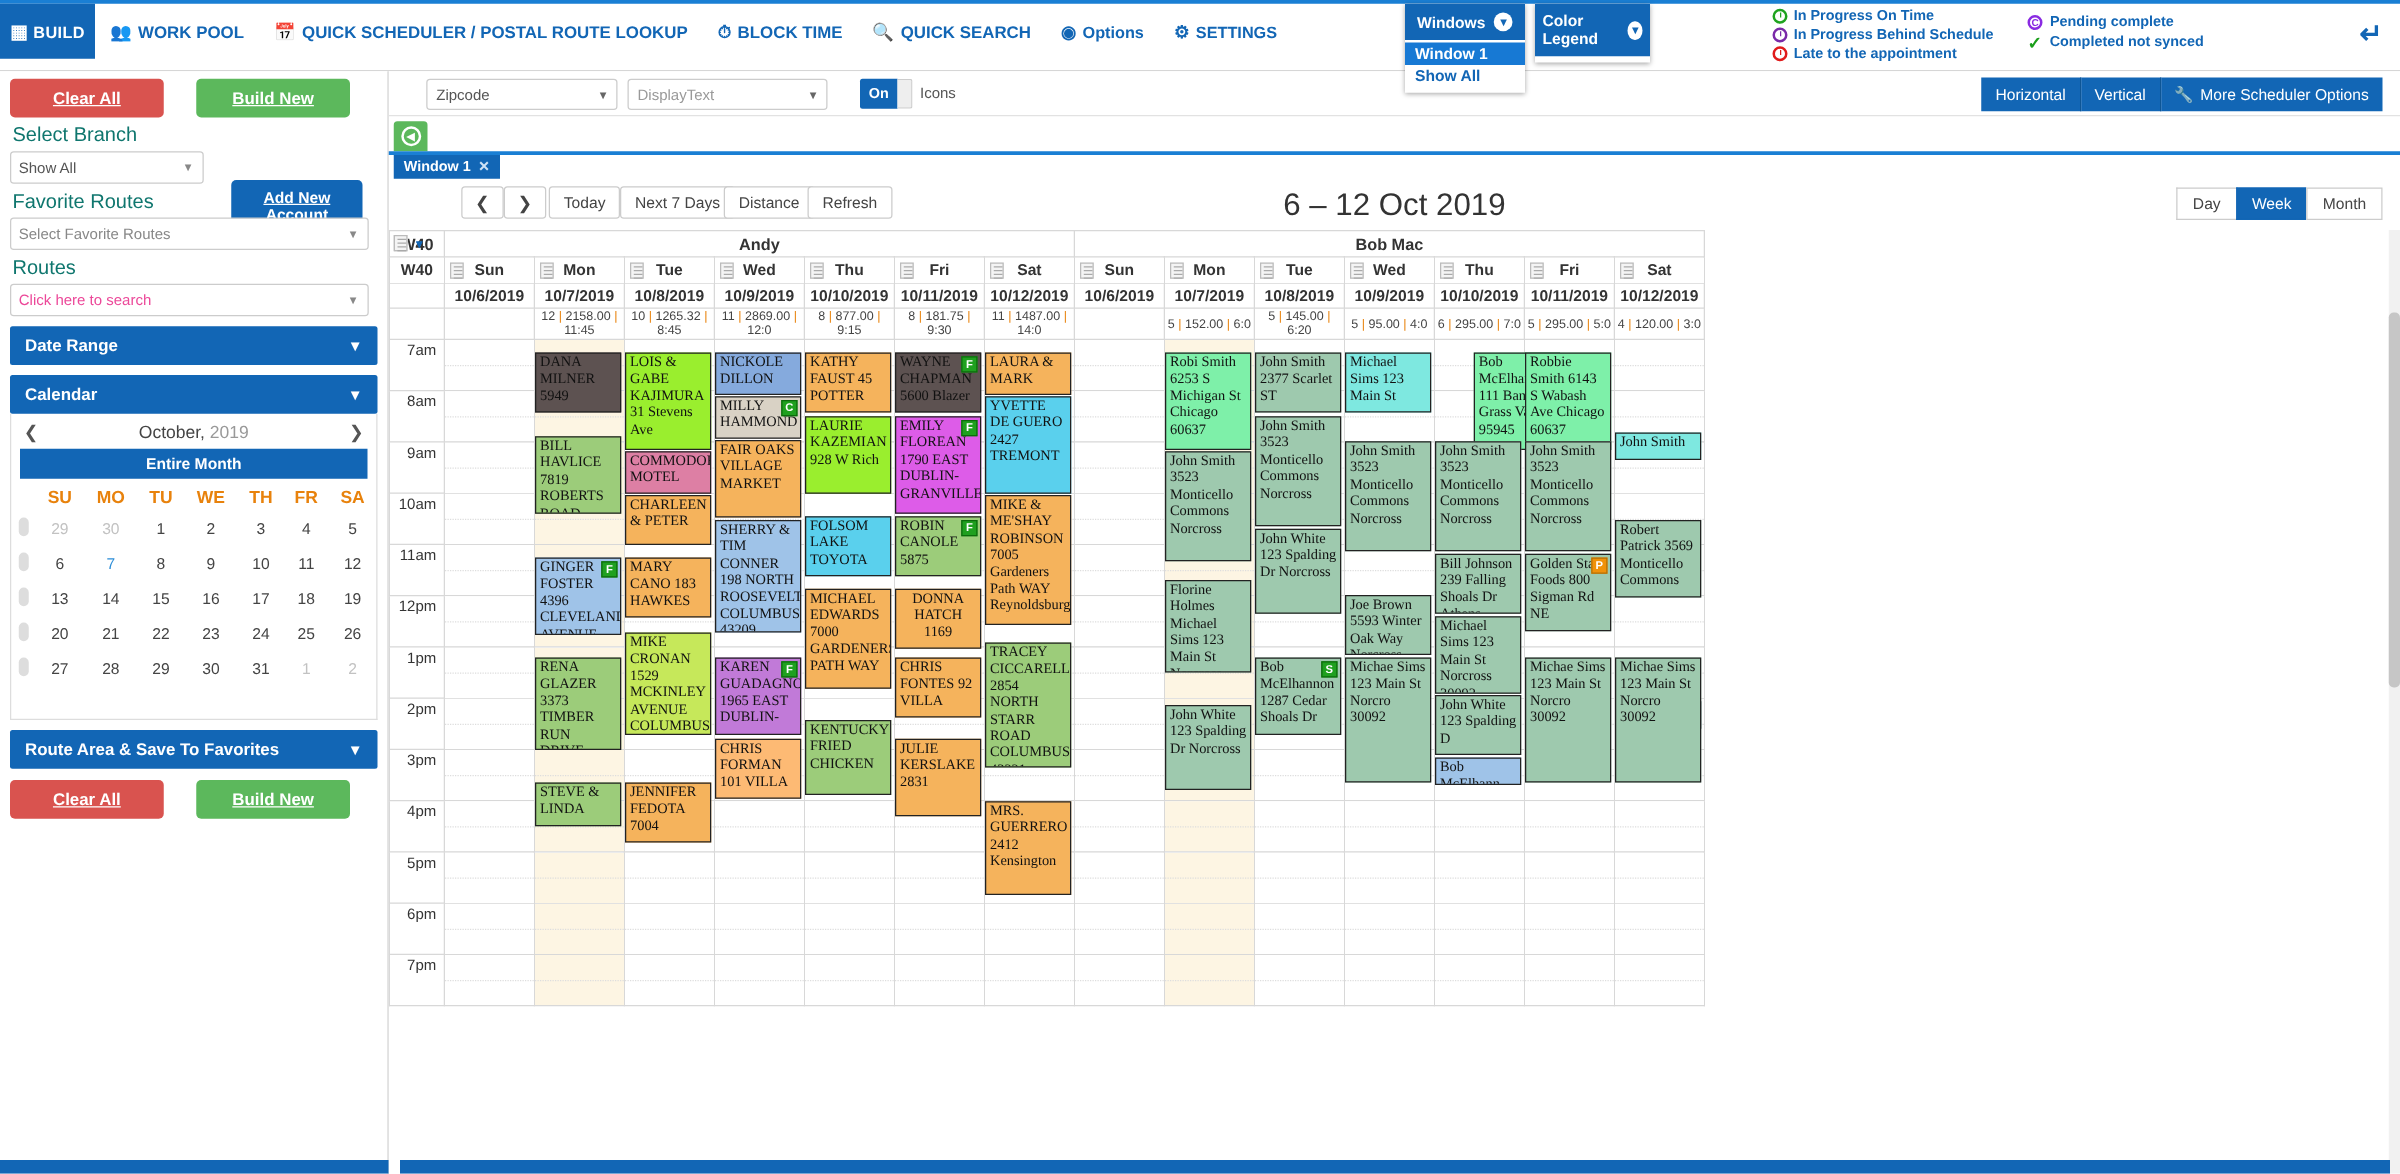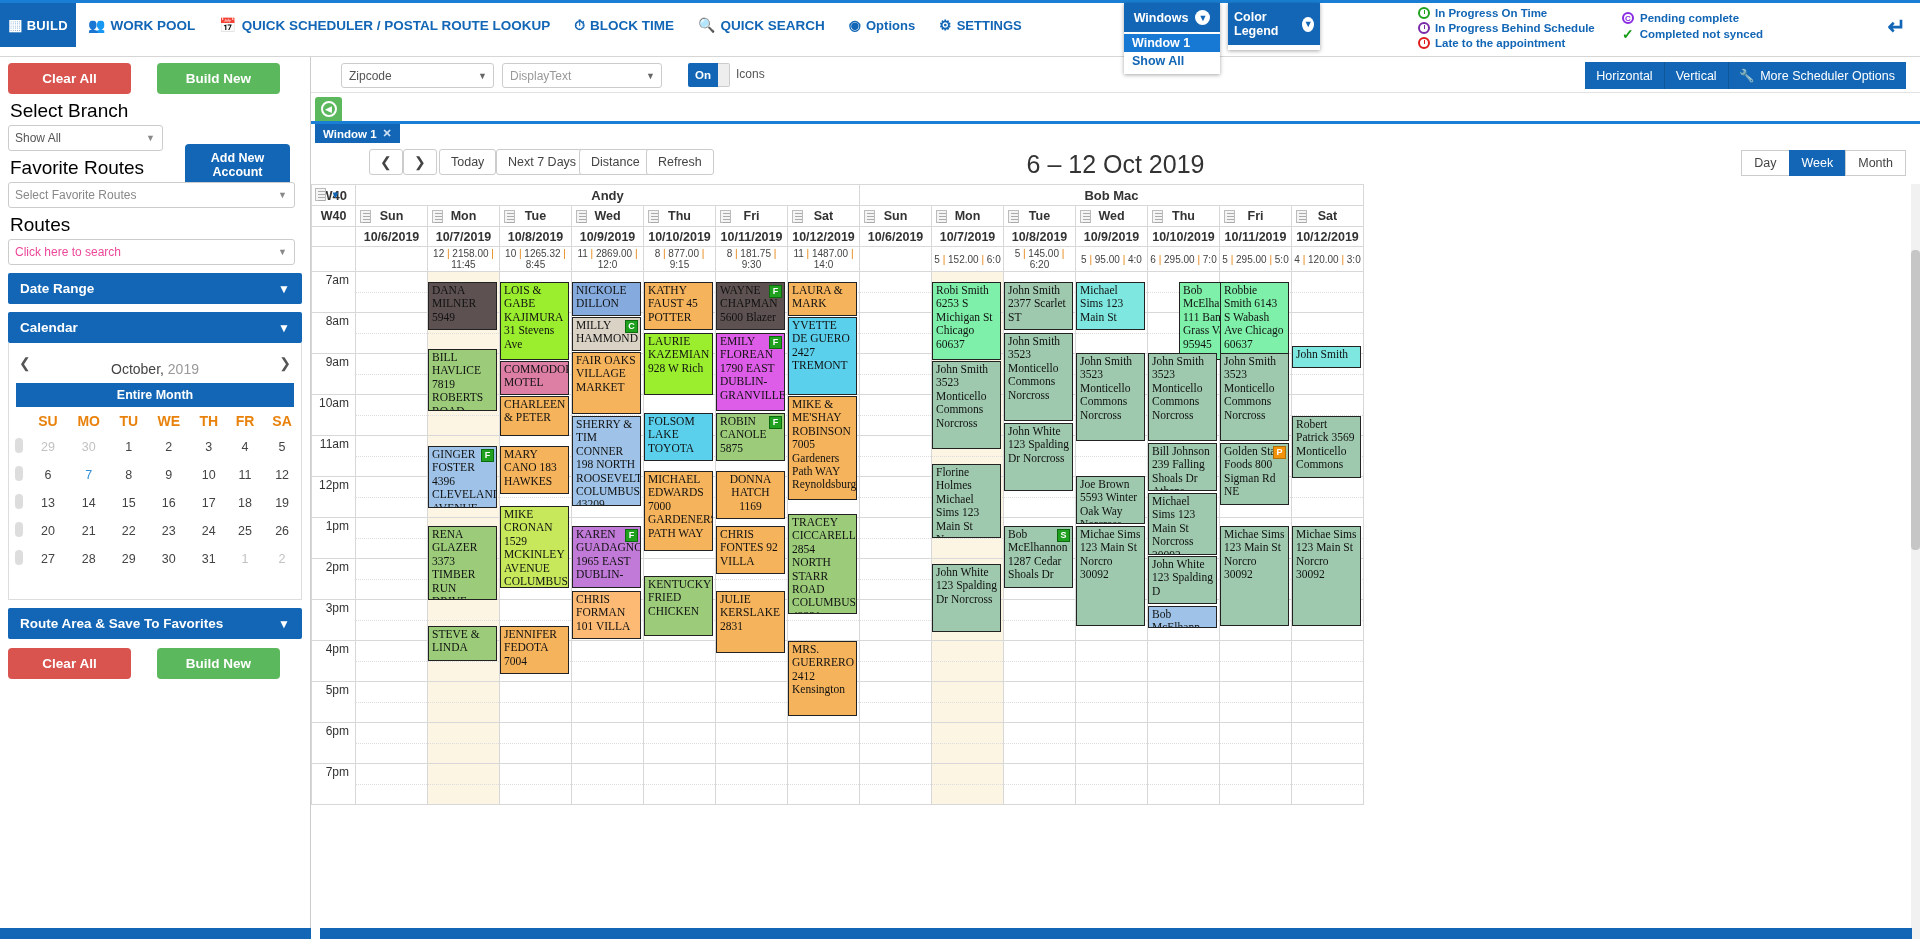--- a/index.html
+++ b/index.html
@@ -79,49 +79,49 @@
             font-size:8px; display:inline-flex;align-items:center;justify-content:center;font-weight:bold; }
   .chk { color: #1a9e1a; font-size: 14px; font-weight: bold; }
 
   .arrow-ret { position:absolute; right: 14px; top: 14px; color:#1266b5; font-size: 22px; font-weight: bold; }
 
   
   .sidebar { position: absolute; left: 0; top: 57px; width: 311px; height: 882px; background: #fff; border-right: 1px solid #ccc; }
   .side-pad { padding: 6px 8px 0 8px; }
   .btn {
     border: none; border-radius: 4px; color: #fff; font-size: 13.5px; font-weight: bold;
-    padding: 8px 0; cursor: pointer; font-family: inherit;
+    padding: 8px 0; cursor: pointer; font-family: inherit; text-decoration: underline;
   }
   .btn-red { background: #d9534f; }
   .btn-green { background: #5cb85c; }
   .btn-blue { background: #1266b5; }
   .row2 { display: flex; gap: 26px; }
   .row2 .btn { width: 123px; }
 
-  .lbl { color: #000000; font-size: 19px; margin: 6px 0 3px 2px; }
+  .lbl { color: #0f766e; font-size: 16px; margin: 6px 0 3px 2px; }
   .field {
     width: 155px; height: 26px; border: 1px solid #ccc; border-radius: 3px; background: #fff;
     display: flex; align-items: center; padding: 0 6px; font-size: 12px; color: #555;
     position: relative; cursor: pointer;
   }
   .field.wide { width: 287px; }
   .field .dd { position: absolute; right: 7px; top: 50%; transform: translateY(-50%); color:#888; font-size: 9px; }
   .addacct { position: absolute; right: 12px; top: 44px; width: 105px; padding: 7px 0; font-size: 12.5px; }
 
   .panelbar {
     background: #1266b5; color: #fff; font-weight: bold; font-size: 13.5px;
     padding: 8px 12px; margin-top: 8px; display: flex; align-items: center;
     justify-content: space-between; cursor: pointer; border-radius: 2px;
   }
   .panelbar .chev { font-size: 12px; }
 
   .calwrap { border: 1px solid #ddd; border-top: none; }
   .calhead { display: flex; align-items: center; justify-content: space-between; padding: 6px 10px; font-size: 14px; color: #444; }
   .calhead .nav { color: #555; cursor: pointer; font-size: 14px; }
-  .calhead .mon { color:#444;margin-top:12px; }
+  .calhead .mon { color:#444; }
   .calhead .mon .yr { color: #999; }
   .entire { background: #1266b5; color: #fff; text-align: center; font-weight: bold; font-size: 12.5px; padding: 5px 0; margin: 0 7px; cursor: pointer; }
   table.cal { width: 100%; border-collapse: collapse; margin-top: 2px; }
   table.cal th { color: #e8820c; font-size: 14px; font-weight: bold; padding: 4px 0; }
   table.cal td { text-align: center; font-size: 12.5px; color: #444; padding: 5px 0; cursor: pointer; }
   table.cal td.mut { color: #c2c2c2; }
   table.cal td.sel { color: #2f8fd8; }
   table.cal td.wk { width: 20px; }
   .wkpill { width: 8px; height: 15px; background: #ddd; border-radius: 4px; display: inline-block; }
   .calfoot { height: 26px; }

